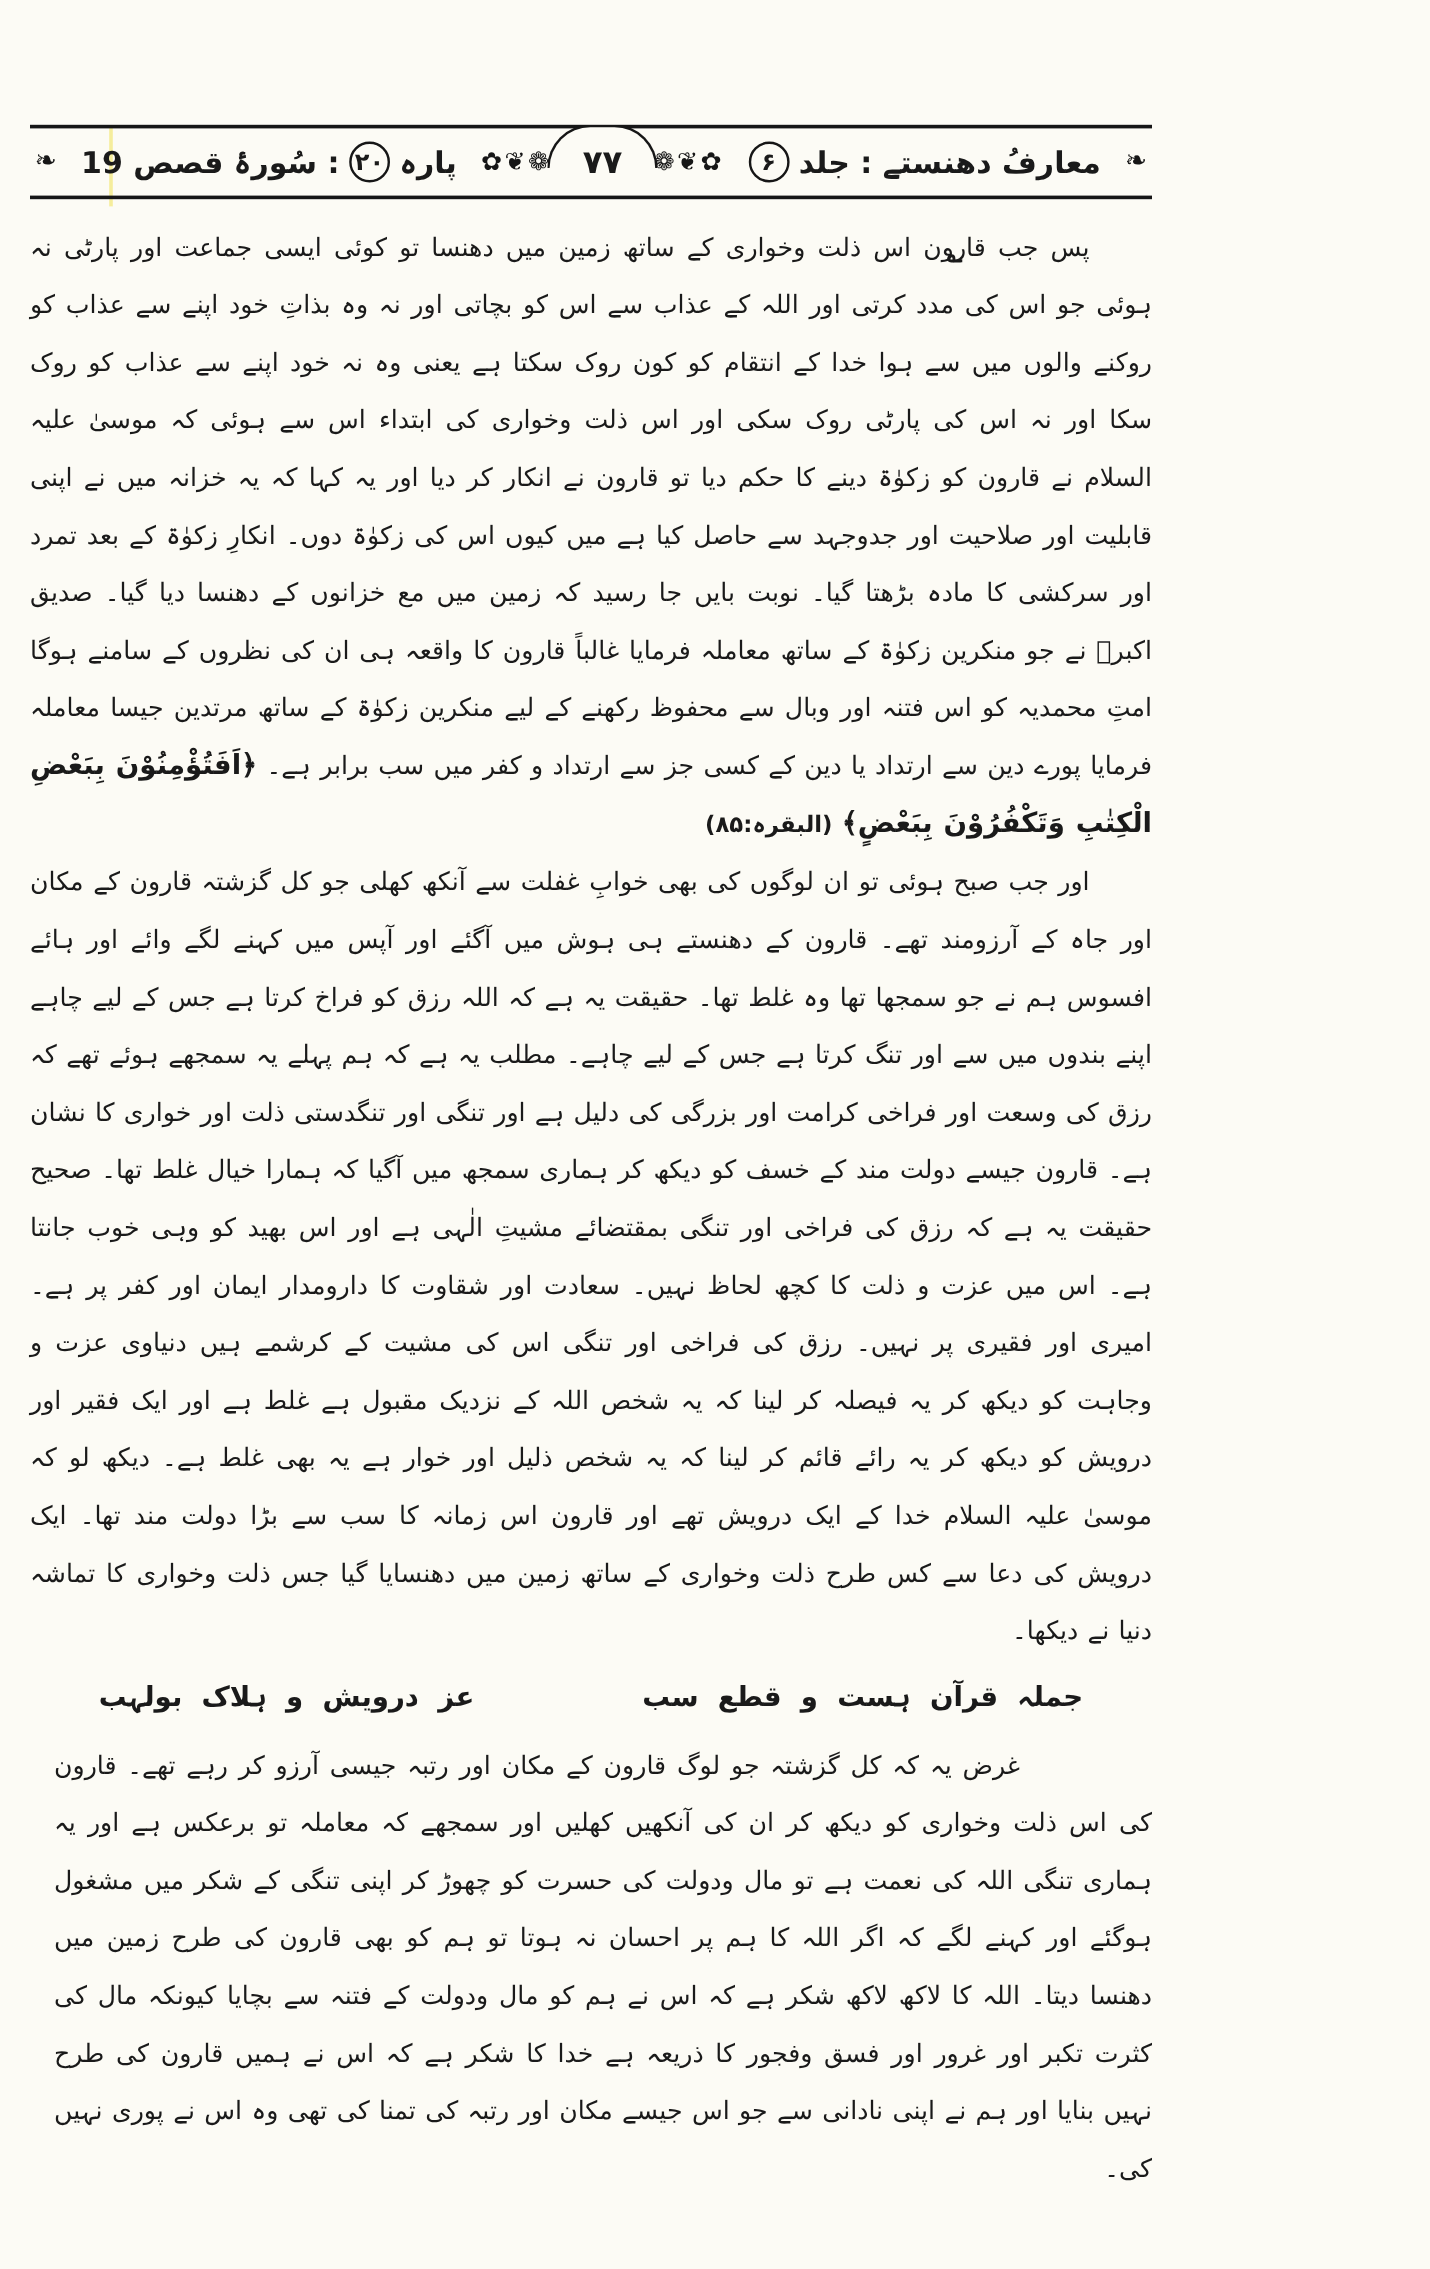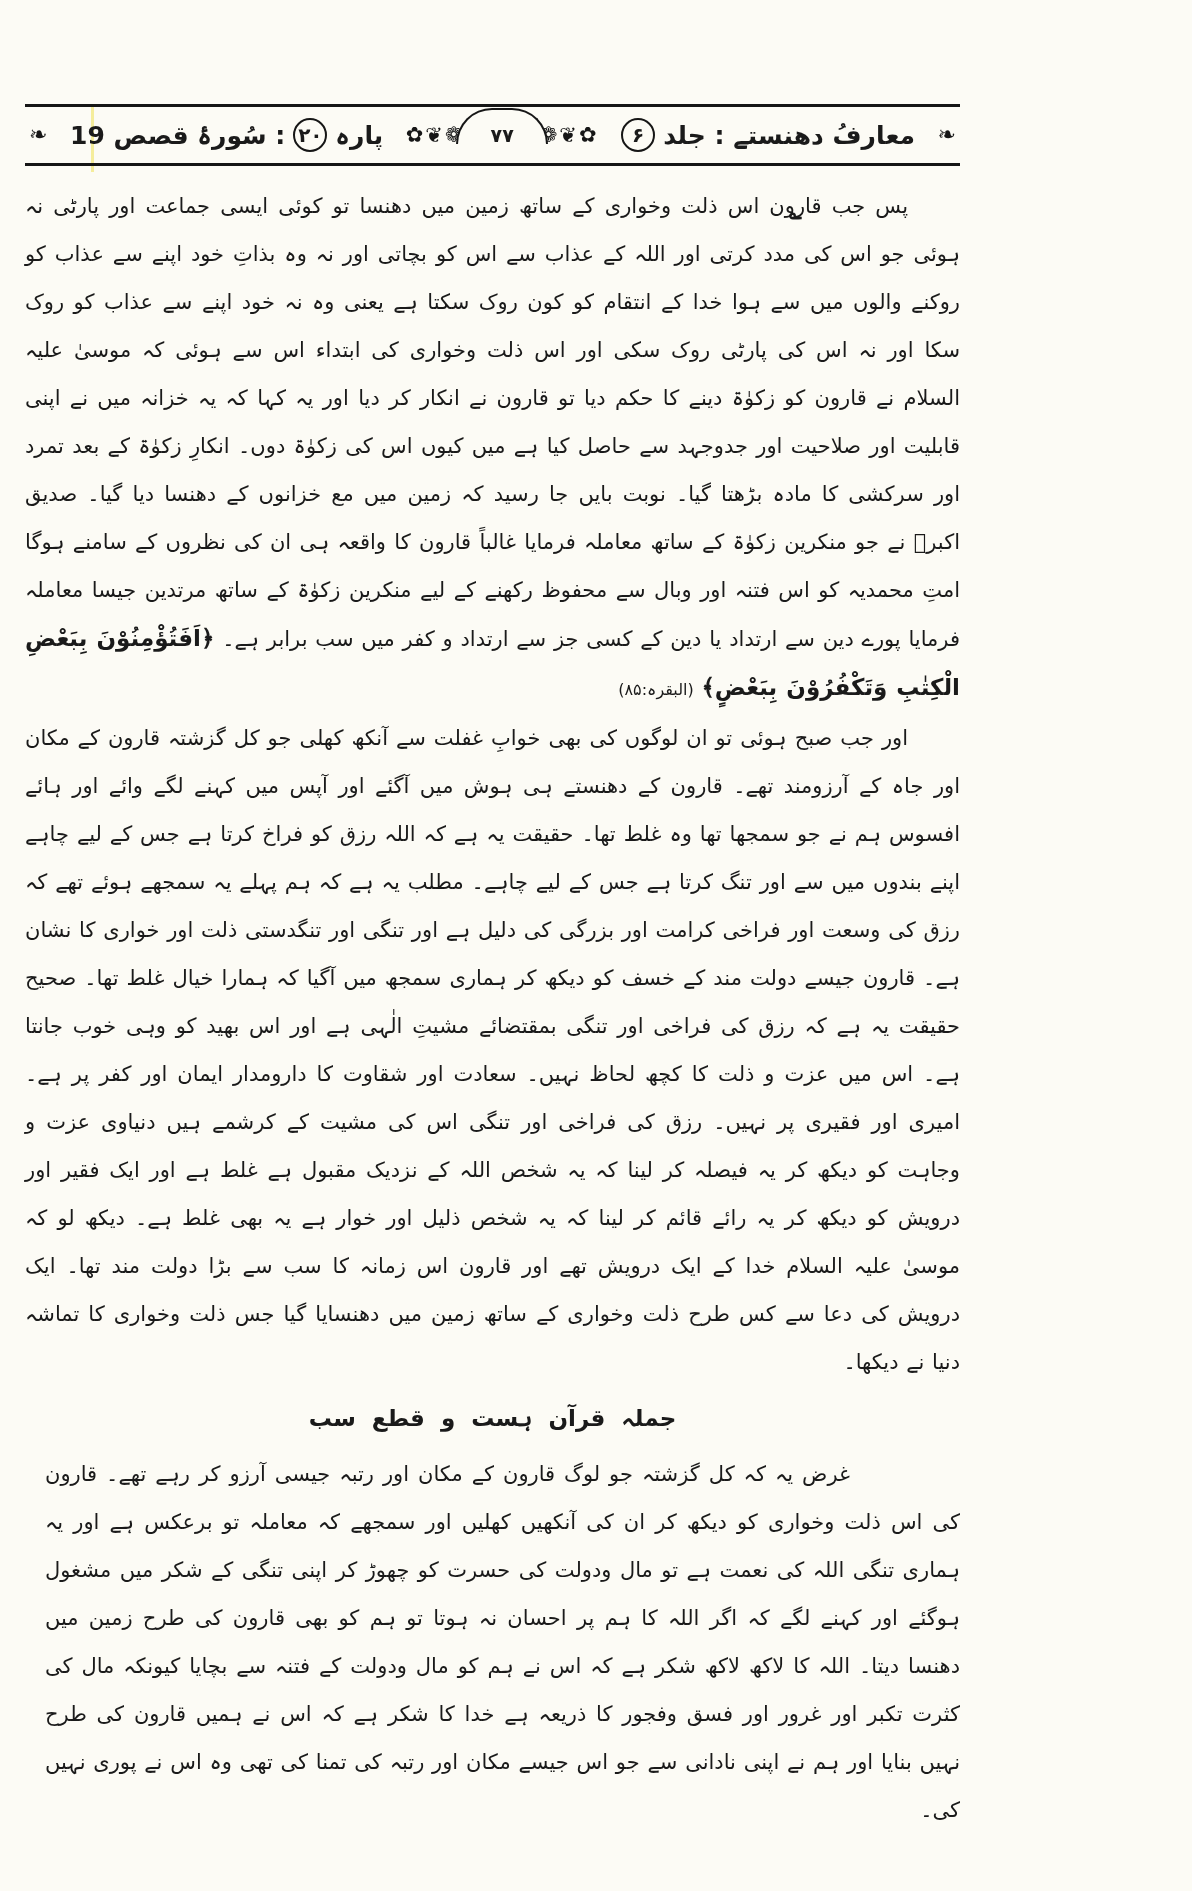--- a/index.html
+++ b/index.html
@@ -86,21 +86,21 @@
     left: 50%; top: -16px;
     transform: translateX(-50%);
     width: 88px; height: 34px;
     border: 2.5px solid #161616;
     border-bottom: none;
     border-radius: 46px 46px 0 0;
     background: #fcfbf5;
   }
   .page-number {
     position: relative;
-    font-size: 19px;
+    font-size: 27px;
     font-weight: 700;
     z-index: 1;
   }
   
   .poem-top {
     margin: 16px 0 4px;
     text-align: center;
     font-weight: 700;
     font-size: 23px;
   }
@@ -129,21 +129,21 @@
     text-align: justify;
     text-align-last: right;
     word-spacing: 1px;
   }
   p.indent-1 { text-indent: 52px; }
   p.indent-2 { text-indent: 110px; margin-left: 20px; }
   .quran-verse {
     font-weight: 700;
     font-size: 23px;
   }
-  .verse-ref { font-weight: 400; font-size: 16px; }
+  .verse-ref { font-weight: 700; font-size: 19px; }
 </style>
 </head>
 <body>
 
 <div class="page">
   <div class="scan-artifact"></div>
 
   <div class="content">
 
     <header class="header-band">
@@ -182,20 +182,21 @@
       <span class="quran-verse">﴿اَفَتُؤْمِنُوْنَ بِبَعْضِ الْکِتٰبِ وَتَکْفُرُوْنَ بِبَعْضٍ﴾</span>
       <span class="verse-ref">(البقرہ:۸۵)</span>
     </p>
 
     <p class="body-para indent-1">
       <span>اور جب صبح ہوئی تو ان لوگوں کی بھی خوابِ غفلت سے آنکھ کھلی جو کل گزشتہ قارون کے مکان اور جاہ کے آرزومند تھے۔ قارون کے دھنستے ہی ہوش میں آگئے اور آپس میں کہنے لگے وائے اور ہائے افسوس ہم نے جو سمجھا تھا وہ غلط تھا۔ حقیقت یہ ہے کہ اللہ رزق کو فراخ کرتا ہے جس کے لیے چاہے اپنے بندوں میں سے اور تنگ کرتا ہے جس کے لیے چاہے۔ مطلب یہ ہے کہ ہم پہلے یہ سمجھے ہوئے تھے کہ رزق کی وسعت اور فراخی کرامت اور بزرگی کی دلیل ہے اور تنگی اور تنگدستی ذلت اور خواری کا نشان ہے۔ قارون جیسے دولت مند کے خسف کو دیکھ کر ہماری سمجھ میں آگیا کہ ہمارا خیال غلط تھا۔ صحیح حقیقت یہ ہے کہ رزق کی فراخی اور تنگی بمقتضائے مشیتِ الٰہی ہے اور اس بھید کو وہی خوب جانتا ہے۔ اس میں عزت و ذلت کا کچھ لحاظ نہیں۔ سعادت اور شقاوت کا دارومدار ایمان اور کفر پر ہے۔ امیری اور فقیری پر نہیں۔ رزق کی فراخی اور تنگی اس کی مشیت کے کرشمے ہیں دنیاوی عزت و وجاہت کو دیکھ کر یہ فیصلہ کر لینا کہ یہ شخص اللہ کے نزدیک مقبول ہے غلط ہے اور ایک فقیر اور درویش کو دیکھ کر یہ رائے قائم کر لینا کہ یہ شخص ذلیل اور خوار ہے یہ بھی غلط ہے۔ دیکھ لو کہ موسیٰ علیہ السلام خدا کے ایک درویش تھے اور قارون اس زمانہ کا سب سے بڑا دولت مند تھا۔ ایک درویش کی دعا سے کس طرح ذلت وخواری کے ساتھ زمین میں دھنسایا گیا جس ذلت وخواری کا تماشہ دنیا نے دیکھا۔</span>
     </p>
 
     <div class="poem-mid">
       <span>جملہ قرآن ہست و قطع سب</span>
+      <span>عز درویش و ہلاک بولہب</span>
     </div>
 
     <p class="body-para indent-2">
       <span>غرض یہ کہ کل گزشتہ جو لوگ قارون کے مکان اور رتبہ جیسی آرزو کر رہے تھے۔ قارون کی اس ذلت وخواری کو دیکھ کر ان کی آنکھیں کھلیں اور سمجھے کہ معاملہ تو برعکس ہے اور یہ ہماری تنگی اللہ کی نعمت ہے تو مال ودولت کی حسرت کو چھوڑ کر اپنی تنگی کے شکر میں مشغول ہوگئے اور کہنے لگے کہ اگر اللہ کا ہم پر احسان نہ ہوتا تو ہم کو بھی قارون کی طرح زمین میں دھنسا دیتا۔ اللہ کا لاکھ لاکھ شکر ہے کہ اس نے ہم کو مال ودولت کے فتنہ سے بچایا کیونکہ مال کی کثرت تکبر اور غرور اور فسق وفجور کا ذریعہ ہے خدا کا شکر ہے کہ اس نے ہمیں قارون کی طرح نہیں بنایا اور ہم نے اپنی نادانی سے جو اس جیسے مکان اور رتبہ کی تمنا کی تھی وہ اس نے پوری نہیں کی۔</span>
     </p>
 
   </div>
 </div>
 
 </body></html>

